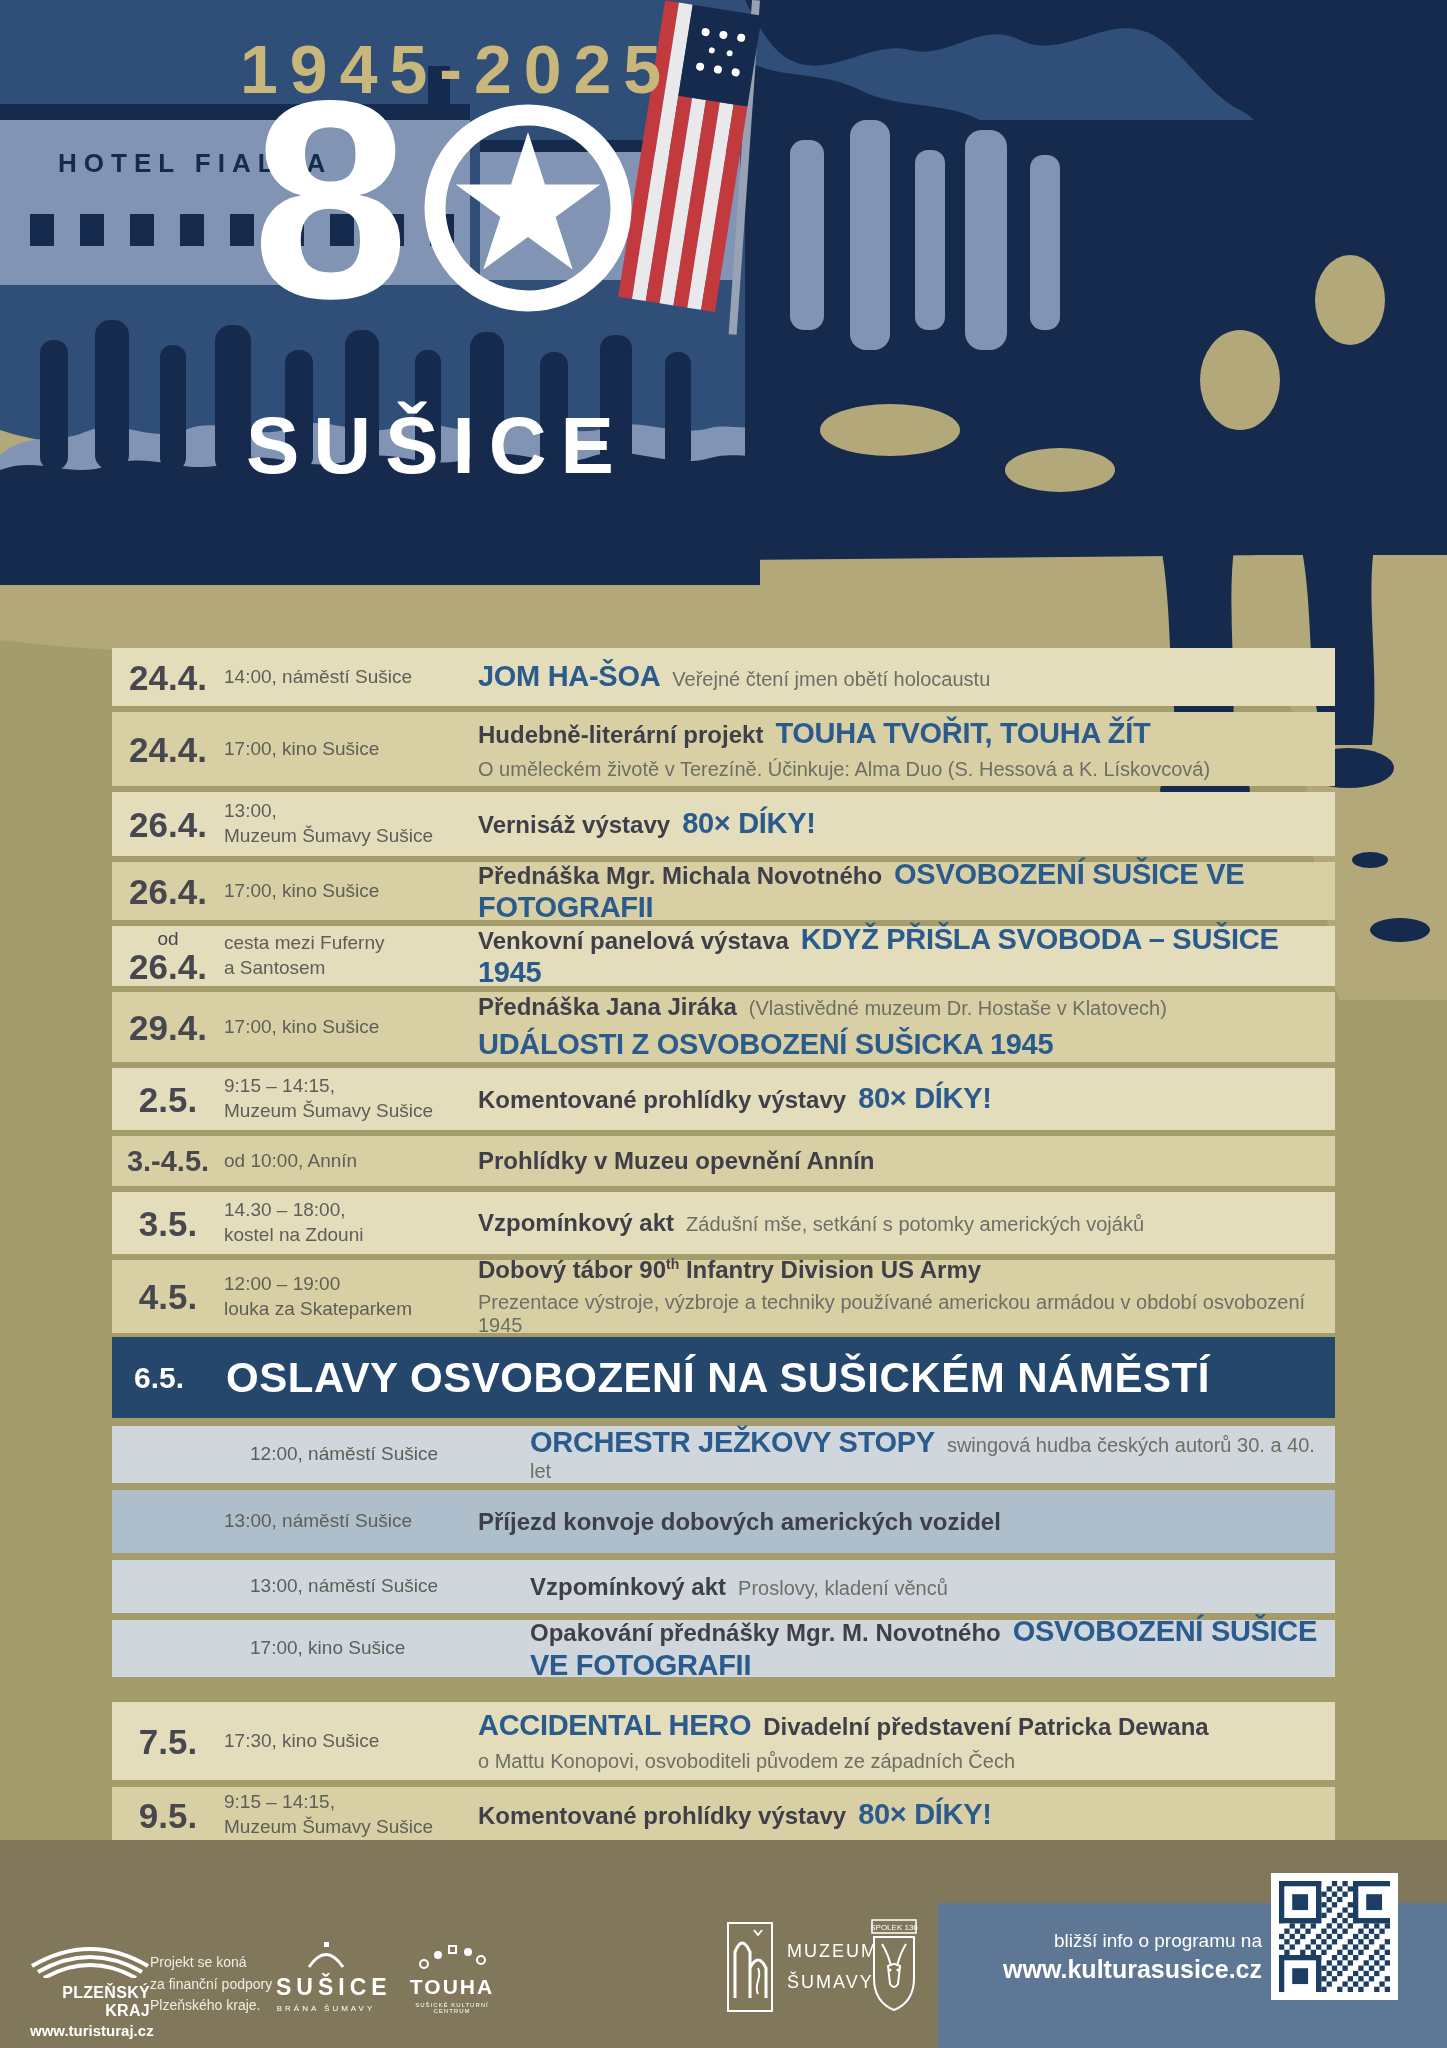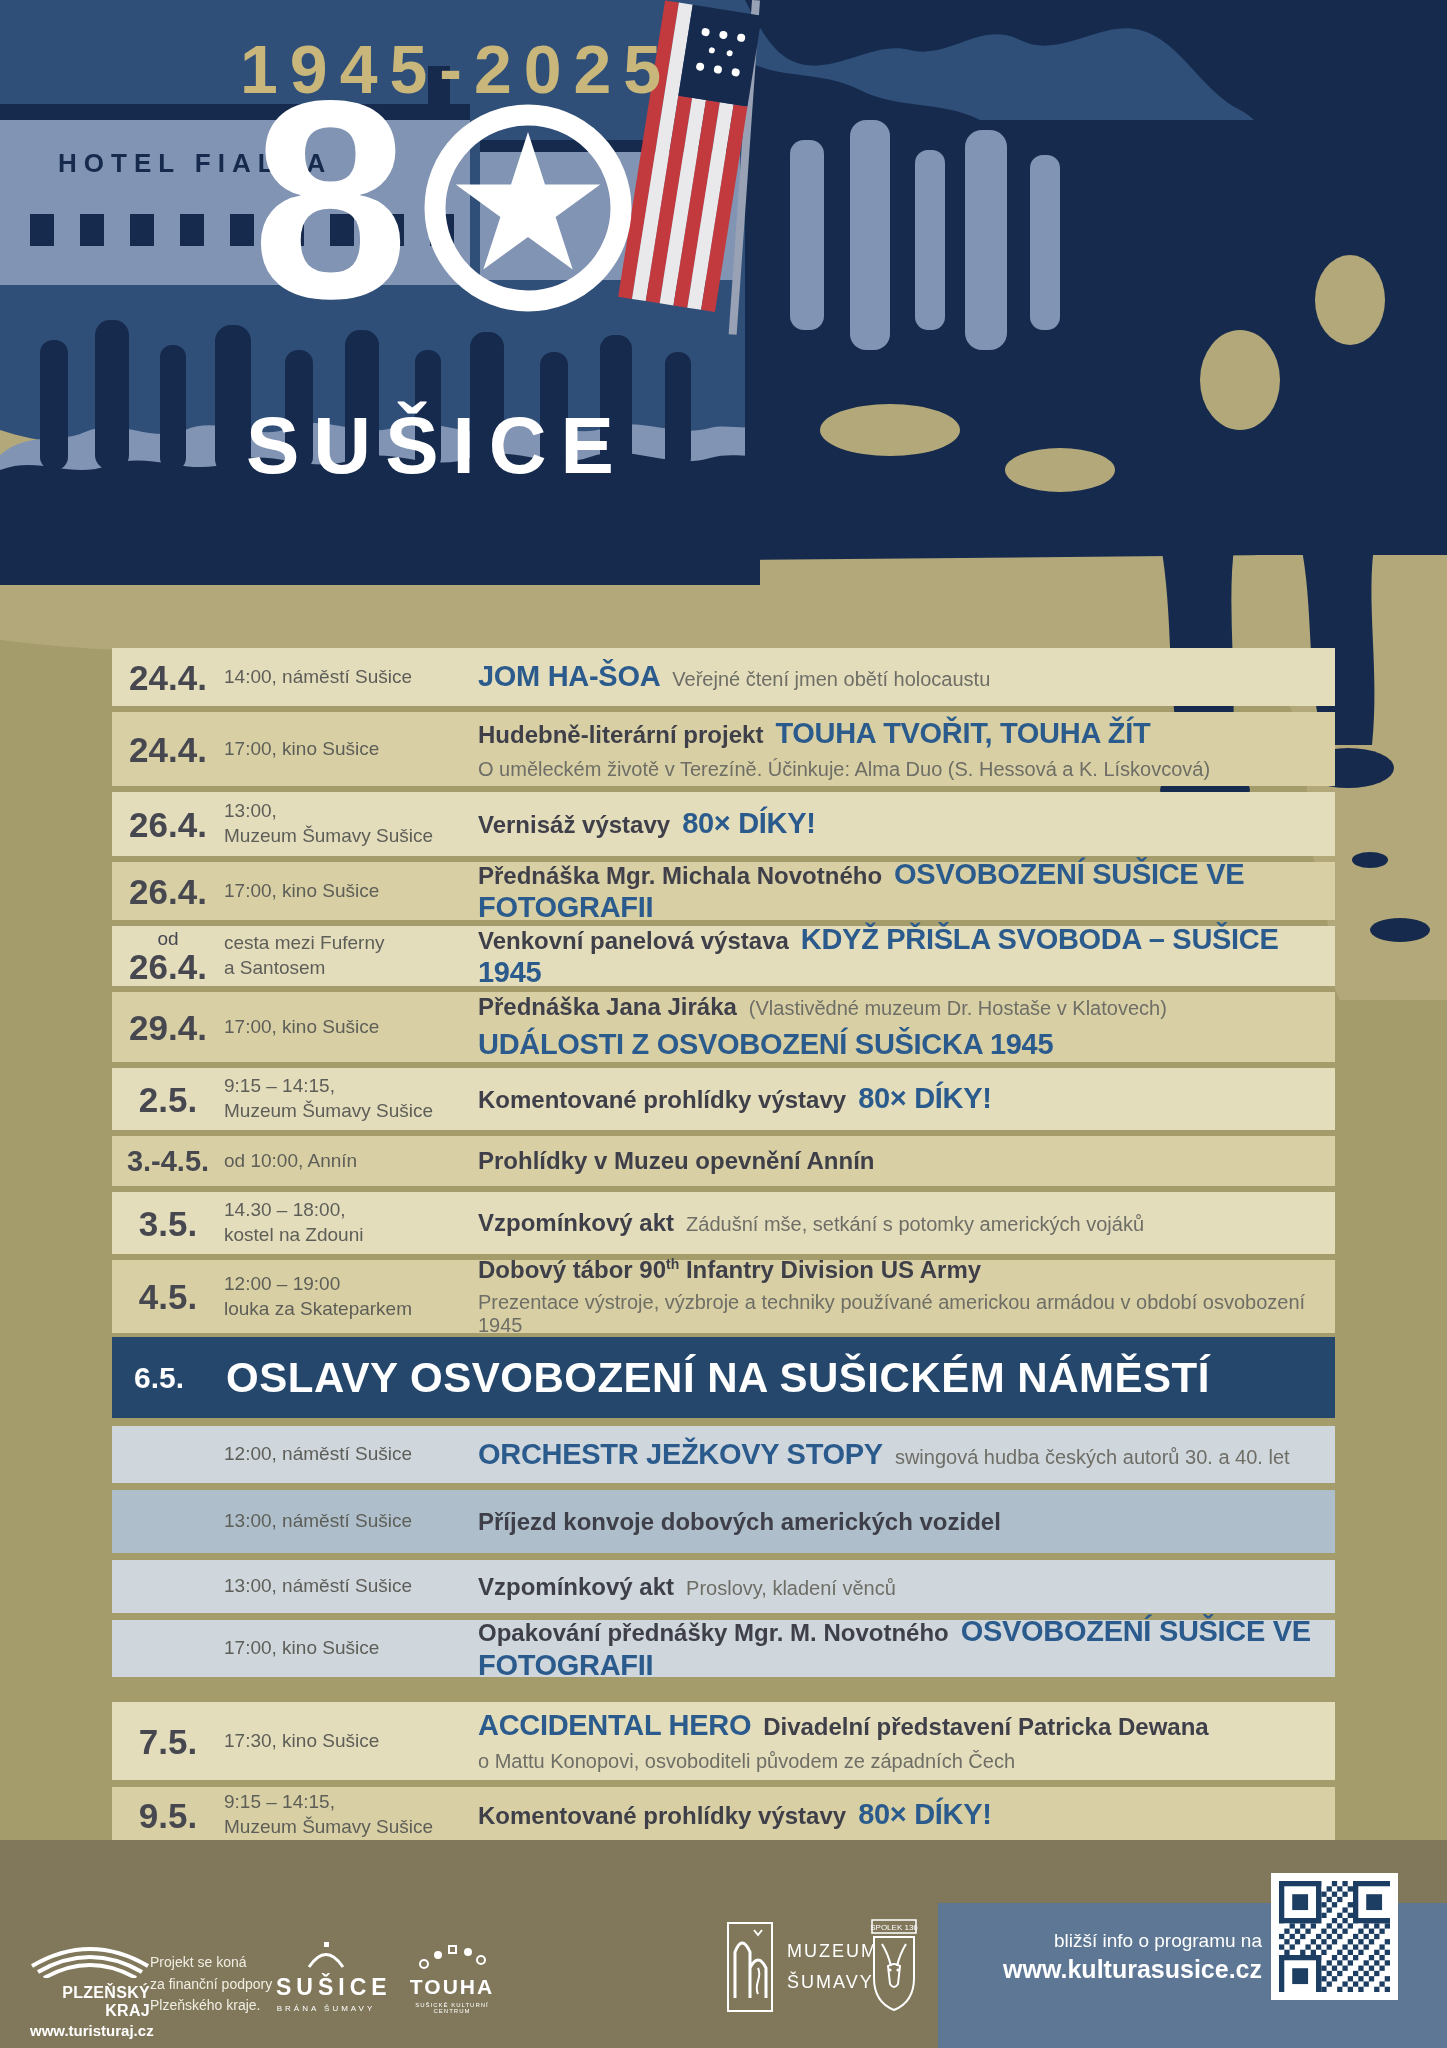--- a/index.html
+++ b/index.html
@@ -14,21 +14,21 @@
   .t-susice{left:246px;top:400px;font-size:80px;font-weight:800;letter-spacing:14px;color:#ffffff;}
   .hotel-sign{left:58px;top:148px;font-size:26px;font-weight:700;letter-spacing:7px;color:#152a4d;}
   
   .rows{left:112px;width:1223px;display:flex;flex-direction:column;}
   .rows-top{top:648px;gap:6px;}
   .rows-square{top:1426px;gap:7px;}
   .rows-bottom{top:1702px;gap:7px;}
   .row{display:flex;align-items:center;}
   .shade-light{background:#e3ddbc;}
   .shade-dark{background:#d8d0a4;}
-  .shade-sq-light{background:#cfd6dc;}
+  .shade-sq-light{background:#cfd6dc;gap:26px;}
   .shade-sq-dark{background:#aebfcb;}
   .cell-date{flex:0 0 112px;text-align:center;color:#474750;font-weight:700;font-size:35px;line-height:1.0;}
   .cell-date .prefix{display:block;font-size:19px;font-weight:400;margin-bottom:1px;}
   .cell-date.small{font-size:29px;}
   .cell-when{flex:0 0 212px;font-size:19px;color:#5e5e58;line-height:1.3;}
   .cell-event{flex:1;padding-right:16px;margin-left:42px;}
   .ev-line{display:block;line-height:1.15;}
   .ev-line + .ev-line{margin-top:7px;}
   .sg-blue{color:#2b5b8d;font-weight:800;font-size:29px;letter-spacing:-0.3px;}
   .sg-bold{color:#3f3f49;font-weight:700;font-size:24px;}

